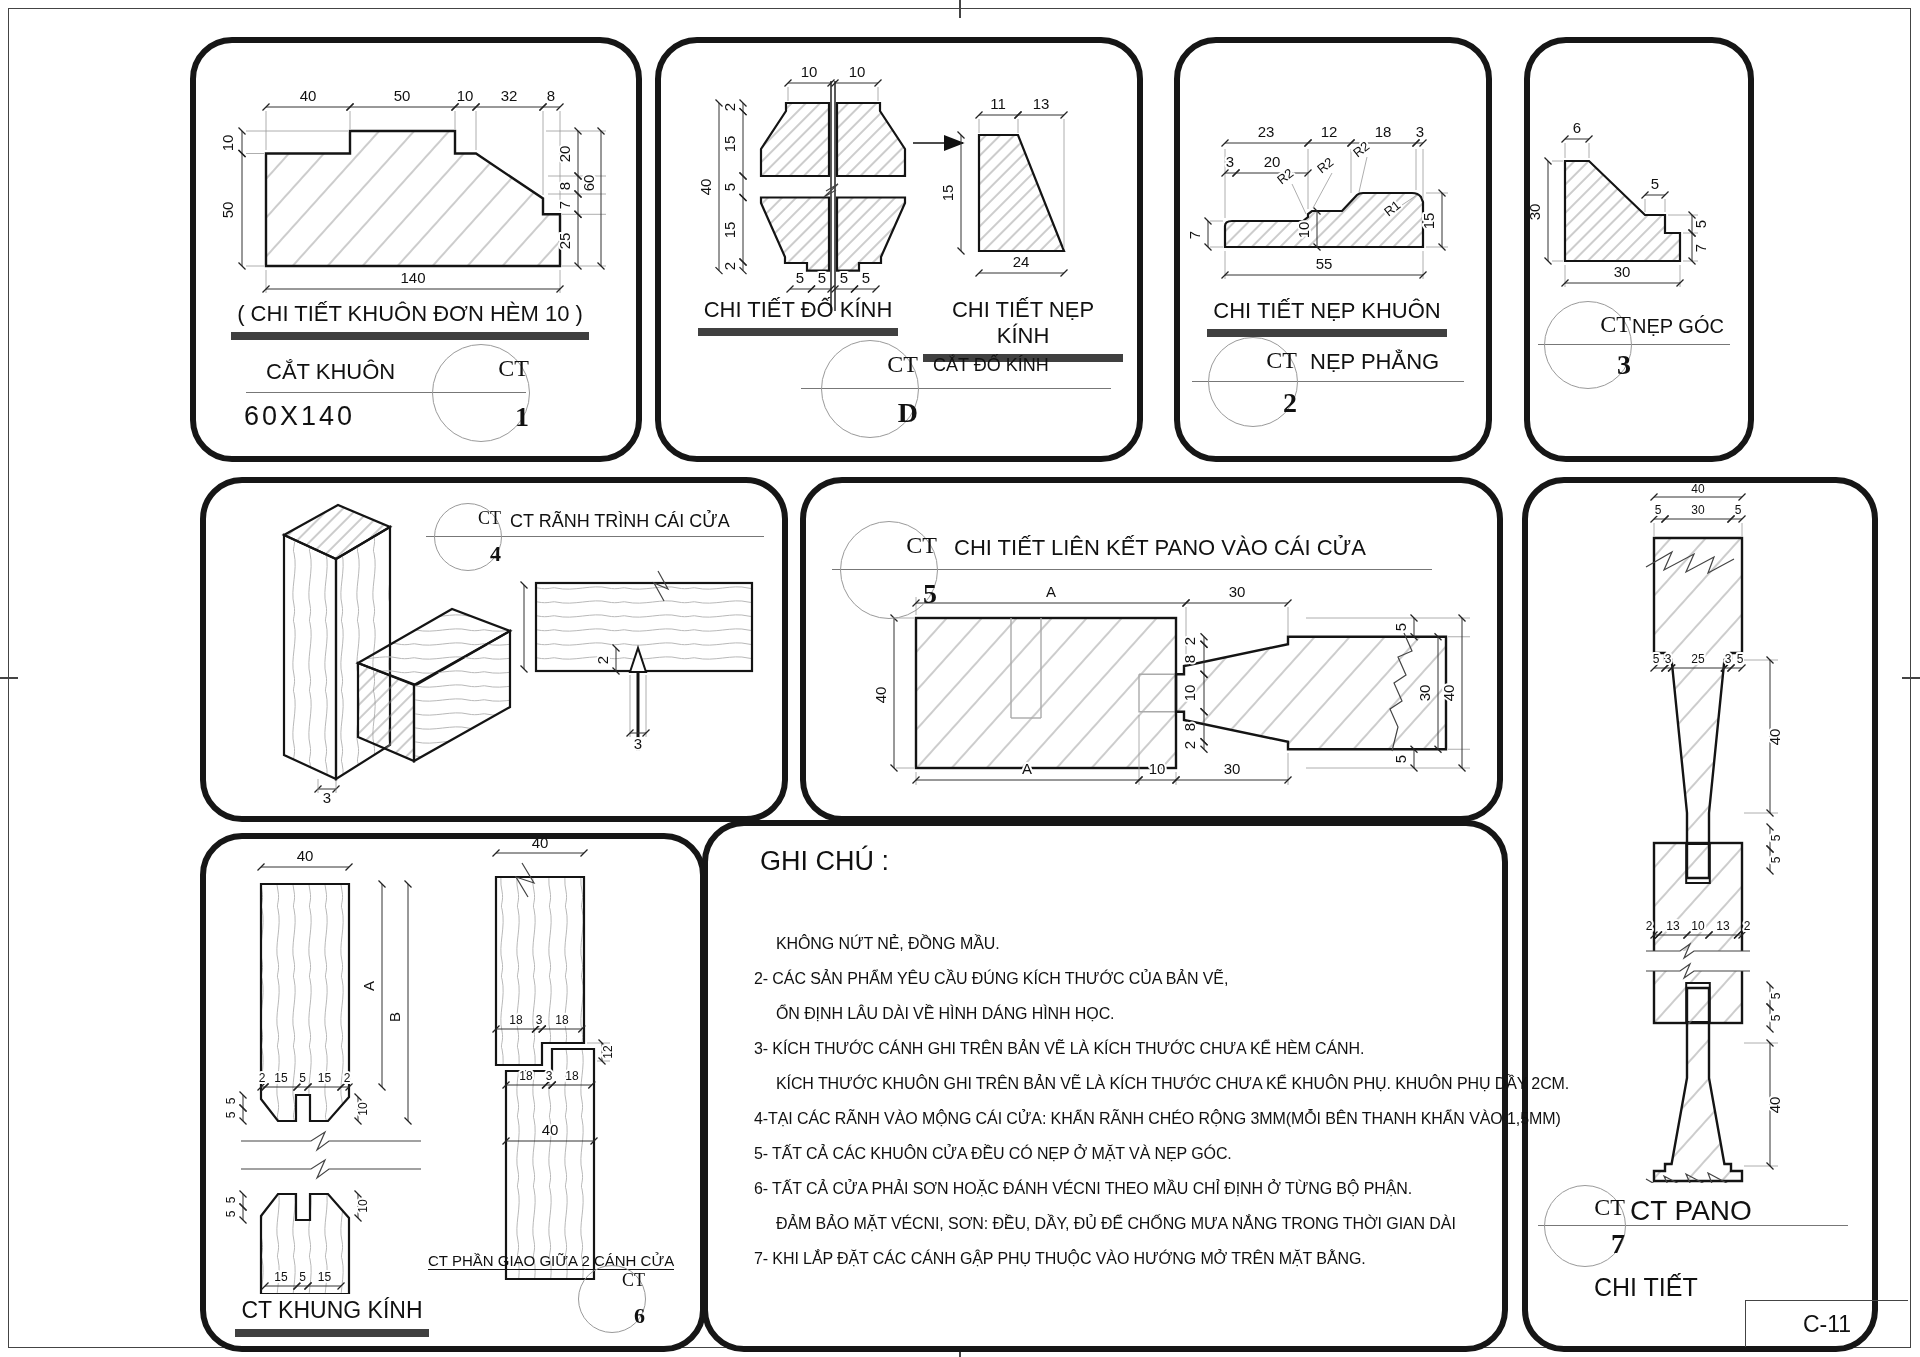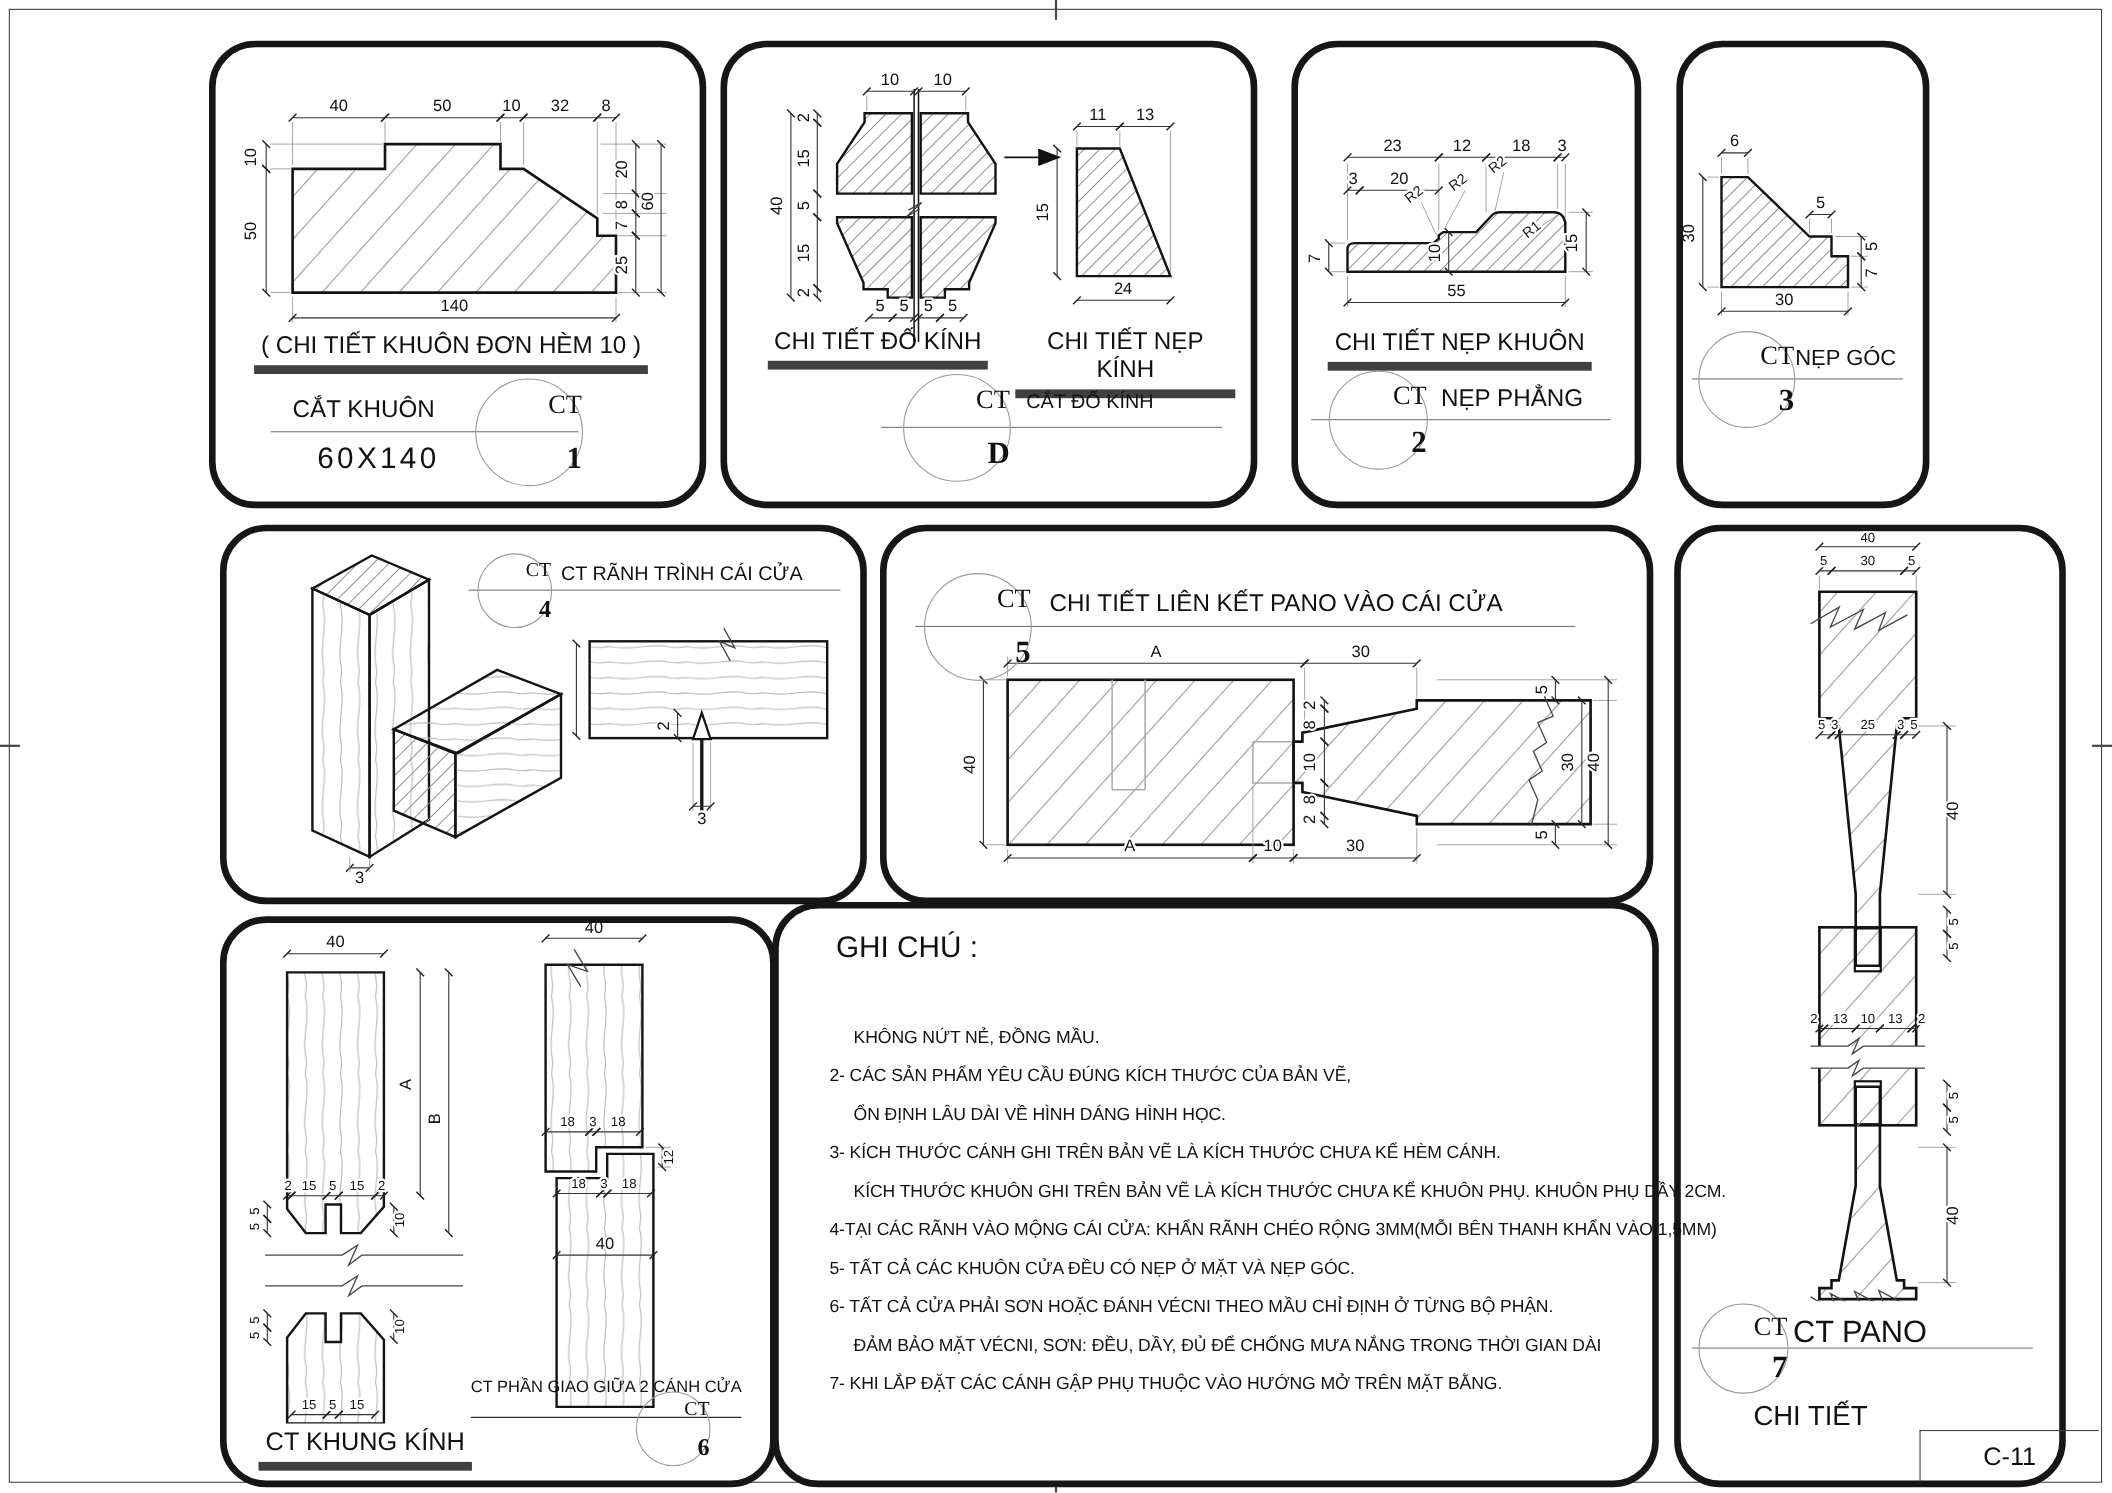--- a/index.html
+++ b/index.html
@@ -109,21 +109,21 @@
       <text class="d" transform="rotate(-90 374 198)" x="374" y="198">25</text>
       <text class="d" transform="rotate(-90 398 140)" x="398" y="140">60</text>
       <line class="ex" x1="70" y1="227" x2="70" y2="250"></line>
         <line class="ex" x1="364" y1="227" x2="364" y2="250"></line>
       <line class="dl" x1="70" y1="246" x2="364" y2="246"></line>
       <text class="d" x="217" y="240">140</text>
     </svg>
     <div class="ttl" style="left:0;top:258px;width:428px;font-size:22px"><span>( CHI TIẾT KHUÔN ĐƠN HÈM 10 )</span></div>
     <div class="rule" style="left:50px;top:349px;width:280px"></div>
     <div class="cap" style="left:70px;top:316px;width:160px;text-align:left;font-size:22px">CẮT KHUÔN</div>
-    <div class="cap" style="left:48px;top:358px;width:200px;text-align:center;font-size:27px;letter-spacing:3px">60X140</div>
+    <div class="cap" style="left:48px;top:358px;width:200px;text-align:left;font-size:27px;letter-spacing:3px">60X140</div>
     <div class="bub" style="left:236px;top:301px;width:96px;height:96px">
       <div class="t">CT</div>
       <div class="n">1</div>
     </div>
   </div>
 
   <div class="panel" style="left:655px;top:37px;width:476px;height:413px">
     <svg width="464" height="300" viewBox="0 0 464 300">
       <line x1="170" y1="38" x2="170" y2="268" stroke="#141414" stroke-width="1.4"></line>
       <line x1="174" y1="38" x2="174" y2="268" stroke="#141414" stroke-width="1.4"></line>
@@ -487,21 +487,21 @@
       <text class="ds" transform="rotate(-90 406 213)" x="406" y="213">12</text>
       <line class="dl" x1="300" y1="246" x2="339.6" y2="246"></line>
         <line class="dl" x1="339.6" y1="246" x2="346.2" y2="246"></line>
       <line class="dl" x1="346.2" y1="246" x2="385.8" y2="246"></line>
       <text class="ds" x="320" y="241">18</text>
         <text class="ds" x="343" y="241">3</text>
       <text class="ds" x="366" y="241">18</text>
       <line class="dl" x1="300" y1="302" x2="388" y2="302"></line>
       <text class="d" x="344" y="296">40</text>
     </svg>
-    <div class="cap" style="left:222px;top:413px;font-size:15px;border-bottom:1.5px solid #111;padding-bottom:19px">CT PHẦN GIAO GIỮA 2 CÁNH CỬA</div>
+    <div class="cap" style="left:222px;top:413px;font-size:15px;border-bottom:1.5px solid #111;padding-bottom:0">CT PHẦN GIAO GIỮA 2 CÁNH CỬA</div>
     <div class="ttl" style="left:6px;top:458px;width:240px;font-size:23px"><span>CT KHUNG KÍNH</span></div>
     <div class="bub small" style="left:372px;top:426px;width:66px;height:66px">
       <div class="t">CT</div>
       <div class="n">6</div>
     </div>
   </div>
 
   <div class="panel" style="left:702px;top:820px;width:794px;height:520px">
     <div class="cap" style="left:52px;top:20px;font-size:27px">GHI CHÚ :</div>
     <div class="note-line" style="left:68px;top:109px">KHÔNG NỨT NẺ, ĐỒNG MẦU.</div>

